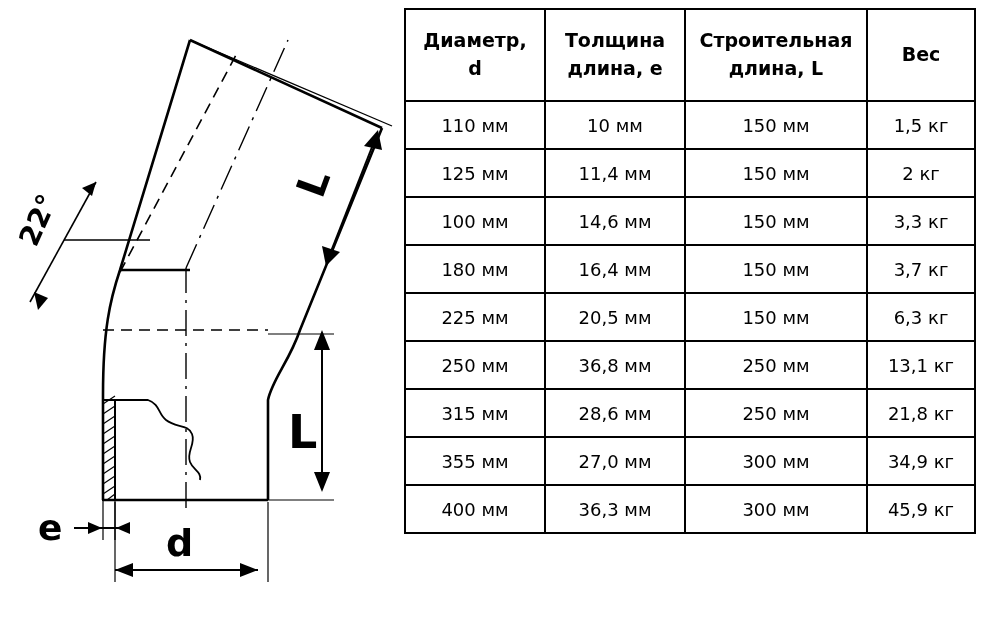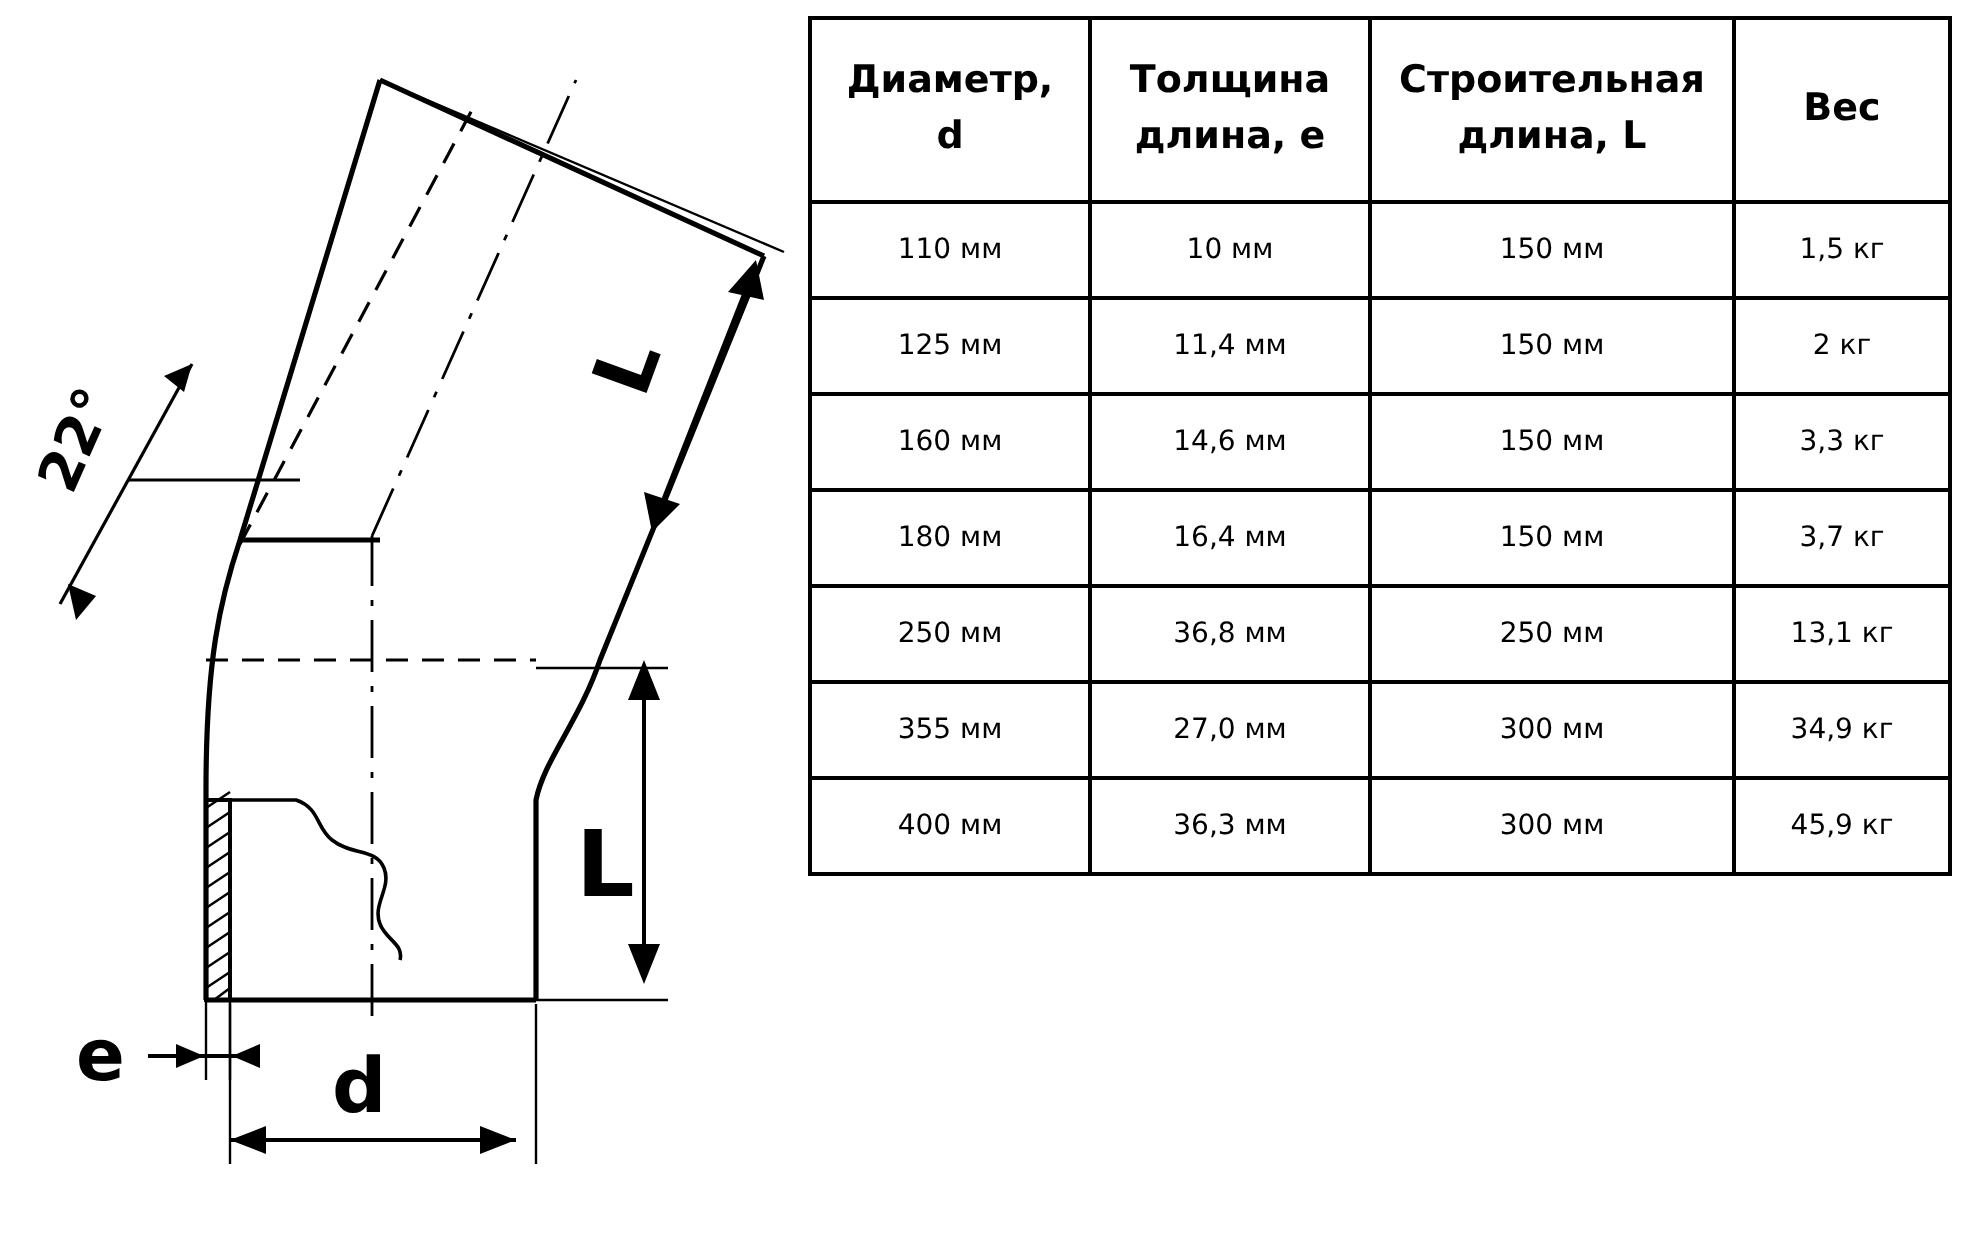--- a/index.html
+++ b/index.html
@@ -50,21 +50,21 @@
     color: #000000;
   }
   table.spec th {
     font-size: 19px;
     font-weight: bold;
     line-height: 1.45;
     height: 86px;
     padding: 2px 4px;
   }
   table.spec td {
-    font-size: 14px;
+    font-size: 18px;
     font-weight: normal;
     height: 44px;
     padding: 1px 4px;
   }
   col.c1 { width: 140px; }
   col.c2 { width: 140px; }
   col.c3 { width: 182px; }
   col.c4 { width: 108px; }
 </style>
 </head>
@@ -198,38 +198,50 @@
           <td>150 мм</td>
           <td>1,5 кг</td>
         </tr>
         <tr>
           <td>125 мм</td>
           <td>11,4 мм</td>
           <td>150 мм</td>
           <td>2 кг</td>
         </tr>
         <tr>
-          <td>160 мм</td>
+          <td>100 мм</td>
           <td>14,6 мм</td>
           <td>150 мм</td>
           <td>3,3 кг</td>
         </tr>
         <tr>
           <td>180 мм</td>
           <td>16,4 мм</td>
           <td>150 мм</td>
           <td>3,7 кг</td>
+        </tr>
+        <tr>
+          <td>225 мм</td>
+          <td>20,5 мм</td>
+          <td>150 мм</td>
+          <td>6,3 кг</td>
         </tr>
         <tr>
           <td>250 мм</td>
           <td>36,8 мм</td>
           <td>250 мм</td>
           <td>13,1 кг</td>
         </tr>
         <tr>
+          <td>315 мм</td>
+          <td>28,6 мм</td>
+          <td>250 мм</td>
+          <td>21,8 кг</td>
+        </tr>
+        <tr>
           <td>355 мм</td>
           <td>27,0 мм</td>
           <td>300 мм</td>
           <td>34,9 кг</td>
         </tr>
         <tr>
           <td>400 мм</td>
           <td>36,3 мм</td>
           <td>300 мм</td>
           <td>45,9 кг</td>

